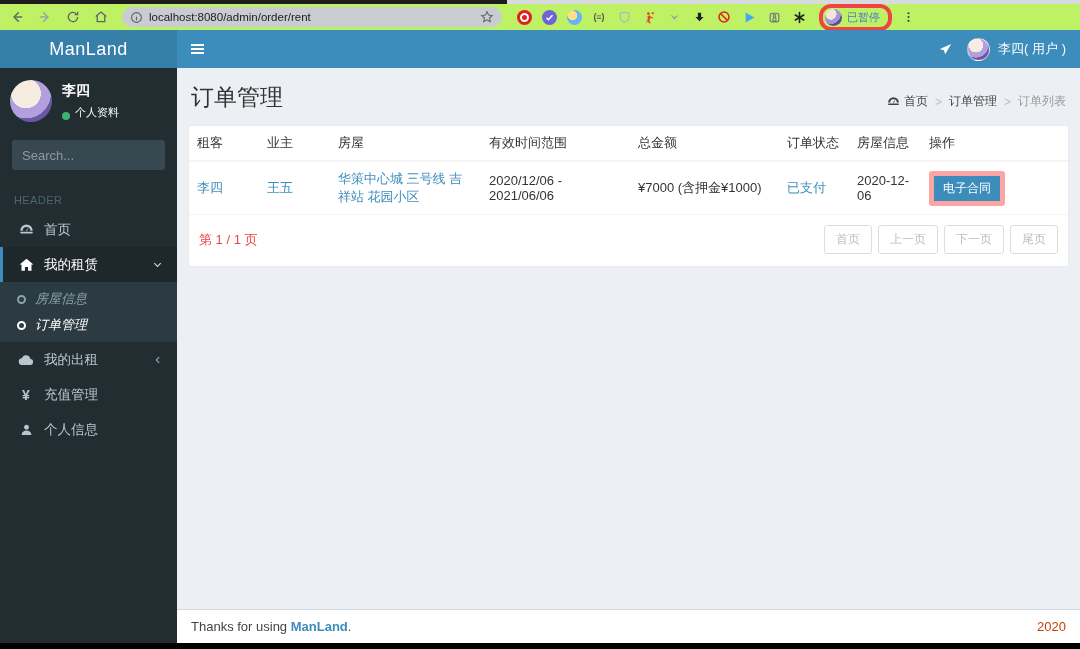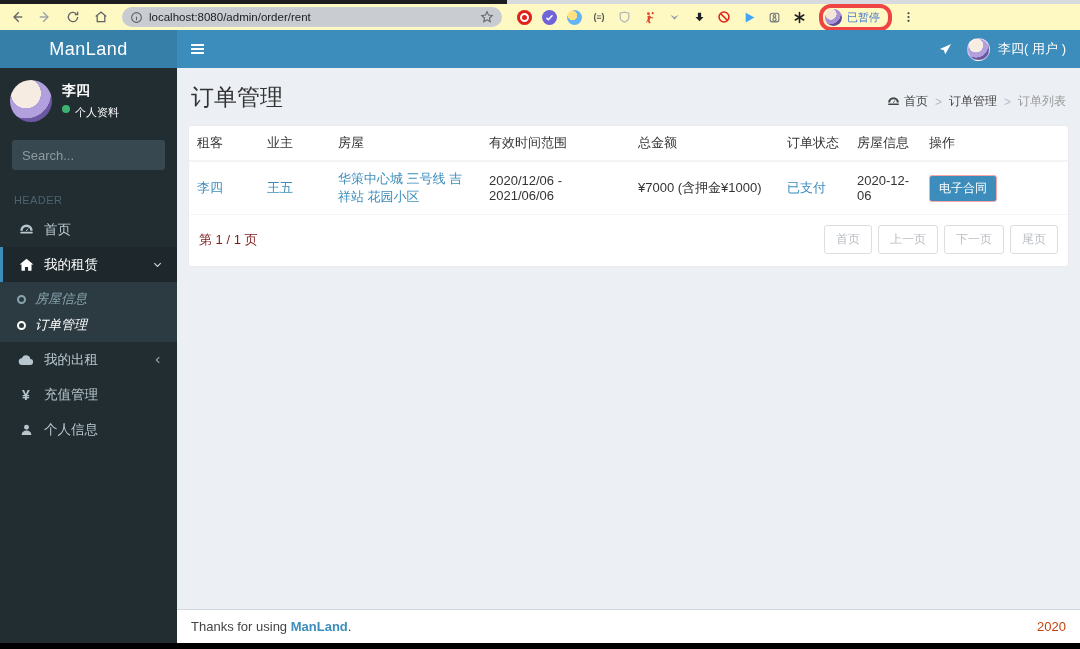--- a/index.html
+++ b/index.html
@@ -6,21 +6,21 @@
   html,body { width:1080px; height:649px; overflow:hidden;
     font-family:"Liberation Sans","DejaVu Sans",sans-serif; background:#000; }
   .icon{display:inline-flex;align-items:center;justify-content:center;flex:0 0 auto;}
   svg{display:block;}
 
   
   .browser{position:absolute;top:0;left:0;width:1080px;height:30px;}
   .tabstrip{height:4px;display:flex;}
   .tabstrip .dark{width:507px;background:#1d1d1f;}
   .tabstrip .light{flex:1;background:#d7dade;}
-  .toolbar{height:26px;background:#fef9c3;display:flex;align-items:center;padding:0 6px;gap:6px;}
+  .toolbar{height:26px;background:#bef264;display:flex;align-items:center;padding:0 6px;gap:6px;}
   .navbtn{width:22px;height:22px;border-radius:50%;display:flex;align-items:center;justify-content:center;color:#5f6368;}
   .omnibox{flex:0 0 380px;width:380px;height:20px;background:#c9ccd1;border-radius:10px;display:flex;align-items:center;padding:0 8px;gap:6px;margin-left:4px;}
   .omnibox .url{font-size:11.5px;color:#202124;white-space:nowrap;overflow:hidden;flex:1;}
   .ext-area{display:flex;align-items:center;gap:9px;margin-left:8px;}
   .ext{width:16px;height:16px;display:flex;align-items:center;justify-content:center;}
   .ext .disc{width:15px;height:15px;border-radius:50%;}
   .profile-pill{display:flex;align-items:center;gap:5px;border:4px solid #ef4444;border-radius:12px;padding:1px 8px 1px 2px;margin-left:6px;}
   .profile-pill .pavatar{width:17px;height:17px;border-radius:50%;
      background:radial-gradient(circle at 35% 30%,#f3e6da 0 34%,#a793d6 35% 60%,#5d4b93 61% 100%);}
   .profile-pill .ptext{font-size:11px;color:#4878cf;white-space:nowrap;}
@@ -39,21 +39,21 @@
   
   .wrap{position:absolute;top:68px;left:0;width:1080px;height:575px;display:flex;}
   .sidebar{width:177px;background:#222d32;height:575px;flex:0 0 177px;}
   .main{flex:1;background:#ecf0f5;display:flex;flex-direction:column;height:575px;}
 
   
   .user-panel{display:flex;align-items:center;gap:10px;padding:12px 10px;}
   .side-avatar{width:42px;height:42px;border-radius:50%;
      background:radial-gradient(circle at 38% 32%,#f6ece2 0 38%,#b2a0de 39% 64%,#6a58a3 65% 100%);}
   .user-info .uname{color:#fff;font-size:14px;font-weight:bold;margin-bottom:5px;}
-  .user-info .ustatus{display:flex;align-items:flex-start;gap:5px;color:#fff;font-size:11px;}
+  .user-info .ustatus{display:flex;align-items:flex-end;gap:5px;color:#fff;font-size:11px;}
   .dot{width:8px;height:8px;border-radius:50%;background:#3cb371;}
   .search-form{margin:6px 12px 12px 12px;display:flex;background:#374850;border-radius:3px;overflow:hidden;}
   .search-input{flex:1;background:transparent;border:0;outline:0;height:30px;padding:0 10px;font-size:13px;color:#ccc;font-family:inherit;}
   .search-input::placeholder{color:#8e9aa0;}
   .menu-header{color:#4b646f;font-size:11px;padding:12px 14px 6px 14px;letter-spacing:.4px;}
   .menu-item{display:flex;align-items:center;gap:9px;padding:0 14px;height:35px;color:#b8c7ce;font-size:13.5px;cursor:pointer;border-left:3px solid transparent;}
   .menu-item .micon{width:18px;color:inherit;display:flex;justify-content:center;}
   .menu-item.active{background:#1e282c;color:#fff;border-left-color:#3c8dbc;}
   .menu-item .chev{margin-left:auto;color:inherit;opacity:.8;}
   .submenu{background:#2c3b41;padding:4px 0;font-style:italic;}
@@ -69,23 +69,23 @@
   .breadcrumb .crumb{cursor:pointer;}
   .breadcrumb .sep{color:#b7bcc3;}
   .breadcrumb .crumb.last{color:#999;cursor:default;}
   .bc-home{display:flex;align-items:center;gap:4px;}
 
   .box{background:#fff;margin:0 11px;border-radius:3px;border:1px solid #e9ebee;}
   table{width:100%;border-collapse:collapse;font-size:13px;color:#333;}
   th{font-weight:normal;text-align:left;padding:8px;border-bottom:2px solid #f4f4f4;white-space:nowrap;}
   td{padding:8px;border-bottom:1px solid #f4f4f4;vertical-align:middle;}
   .lnk{color:#3c8dbc;cursor:pointer;text-decoration:none;}
-  .btn-contract{background:#3c8dbc;color:#fff;border:1px solid #fca5a5;border-radius:3px;font-size:12px;padding:4px 9px;cursor:pointer;font-family:inherit;}
+  .btn-contract{background:#3c8dbc;color:#fff;border:5px solid #fca5a5;border-radius:3px;font-size:12px;padding:4px 9px;cursor:pointer;font-family:inherit;}
   .pager{display:flex;align-items:center;padding:10px 10px 12px 10px;}
-  .pager-info{font-size:13px;color:#7f1d1d;}
+  .pager-info{font-size:13px;color:#ef4444;}
   .pager-btns{margin-left:auto;display:flex;gap:6px;}
   .pg-btn{background:#fff;border:1px solid #ddd;border-radius:3px;color:#b9bec4;font-size:12px;padding:5px 11px;cursor:default;font-family:inherit;}
 
   .flex-fill{flex:1;}
   .footer{background:#fff;border-top:1px solid #d2d6de;padding:9px 14px;display:flex;align-items:center;font-size:13px;color:#444;}
   .footer .brand-link{color:#3c8dbc;font-weight:bold;cursor:pointer;}
   .footer .year{margin-left:auto;color:#c2410c;cursor:pointer;}
 
   .bottom-bar{position:absolute;left:0;bottom:0;width:1080px;height:6px;background:#000;}
 </style>

